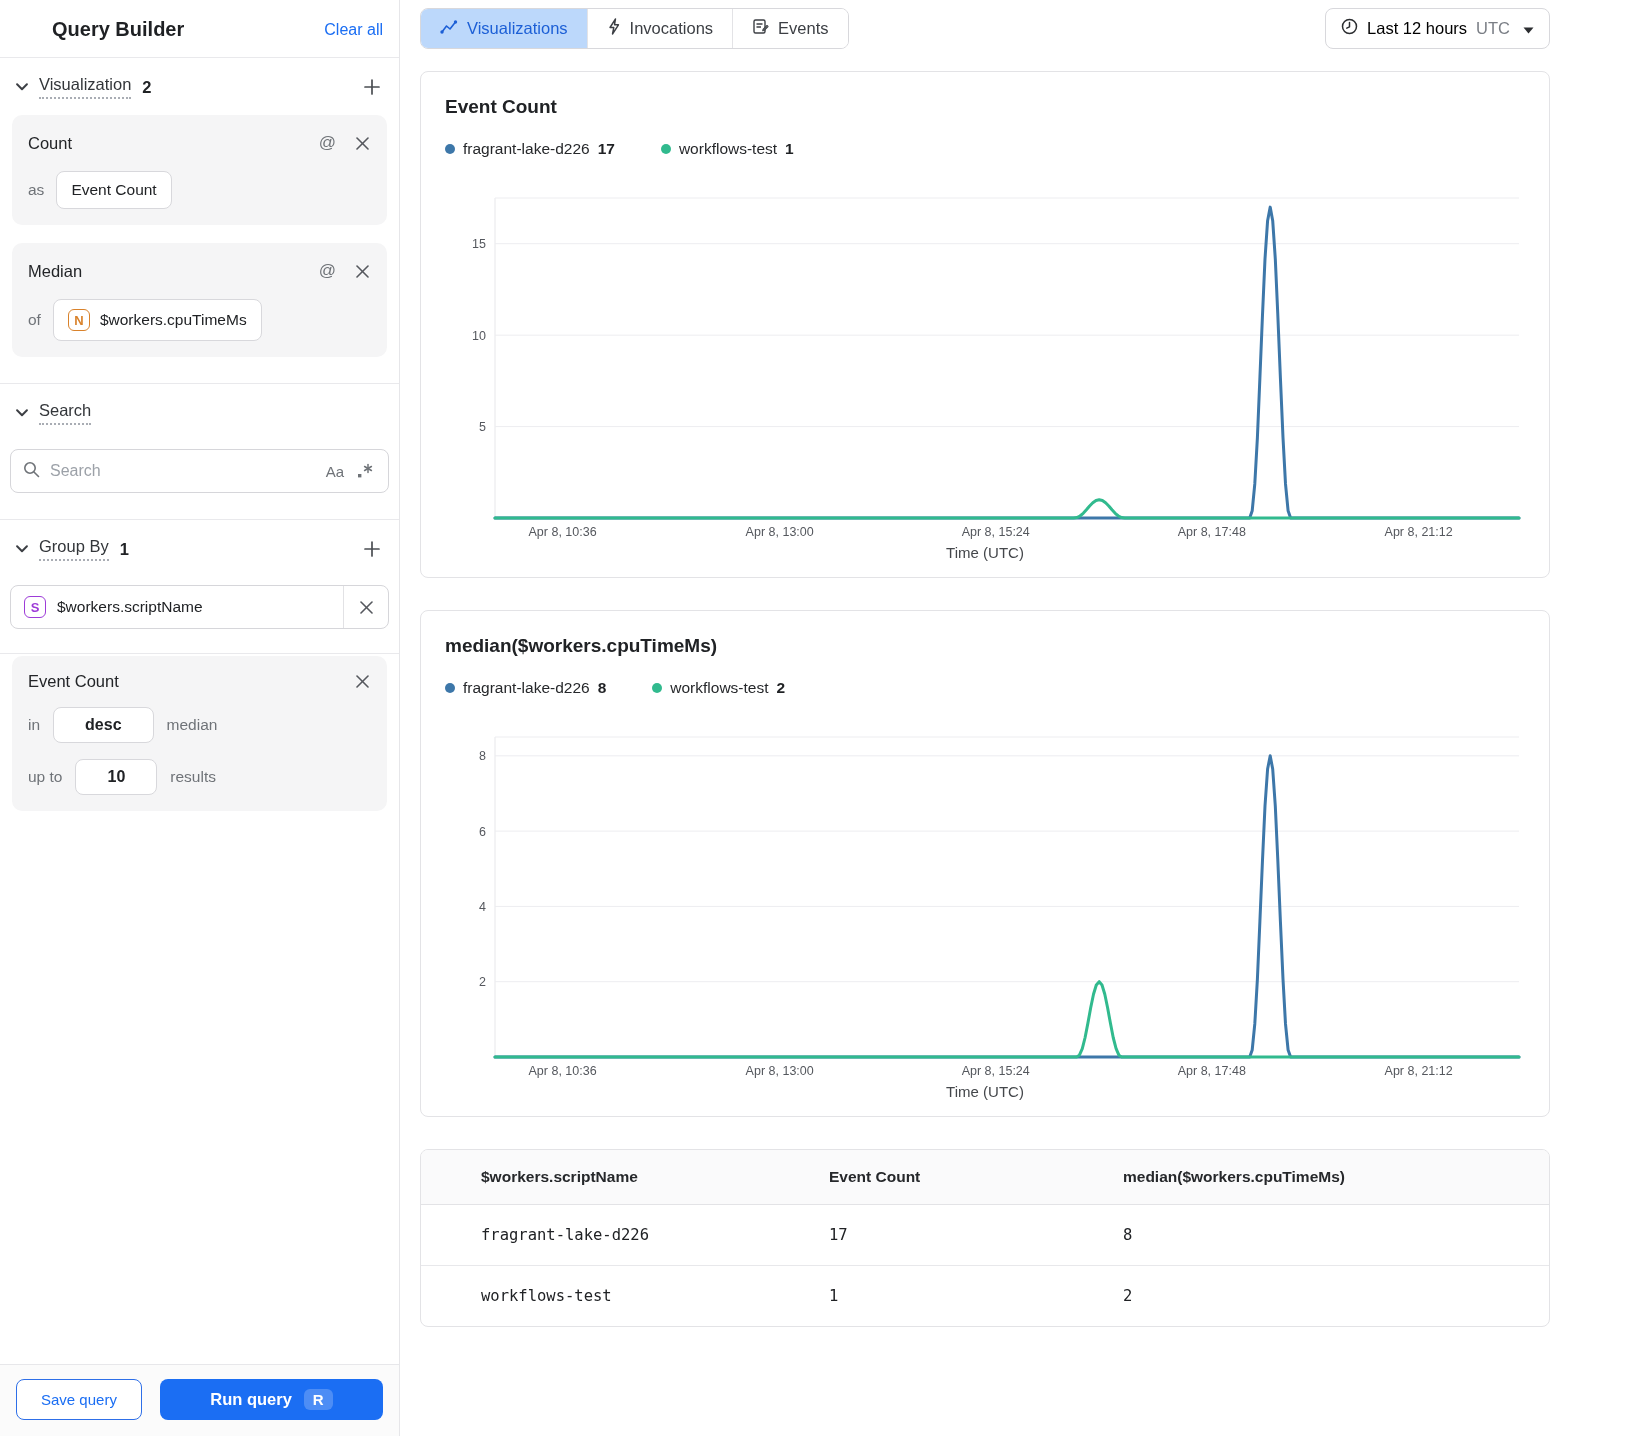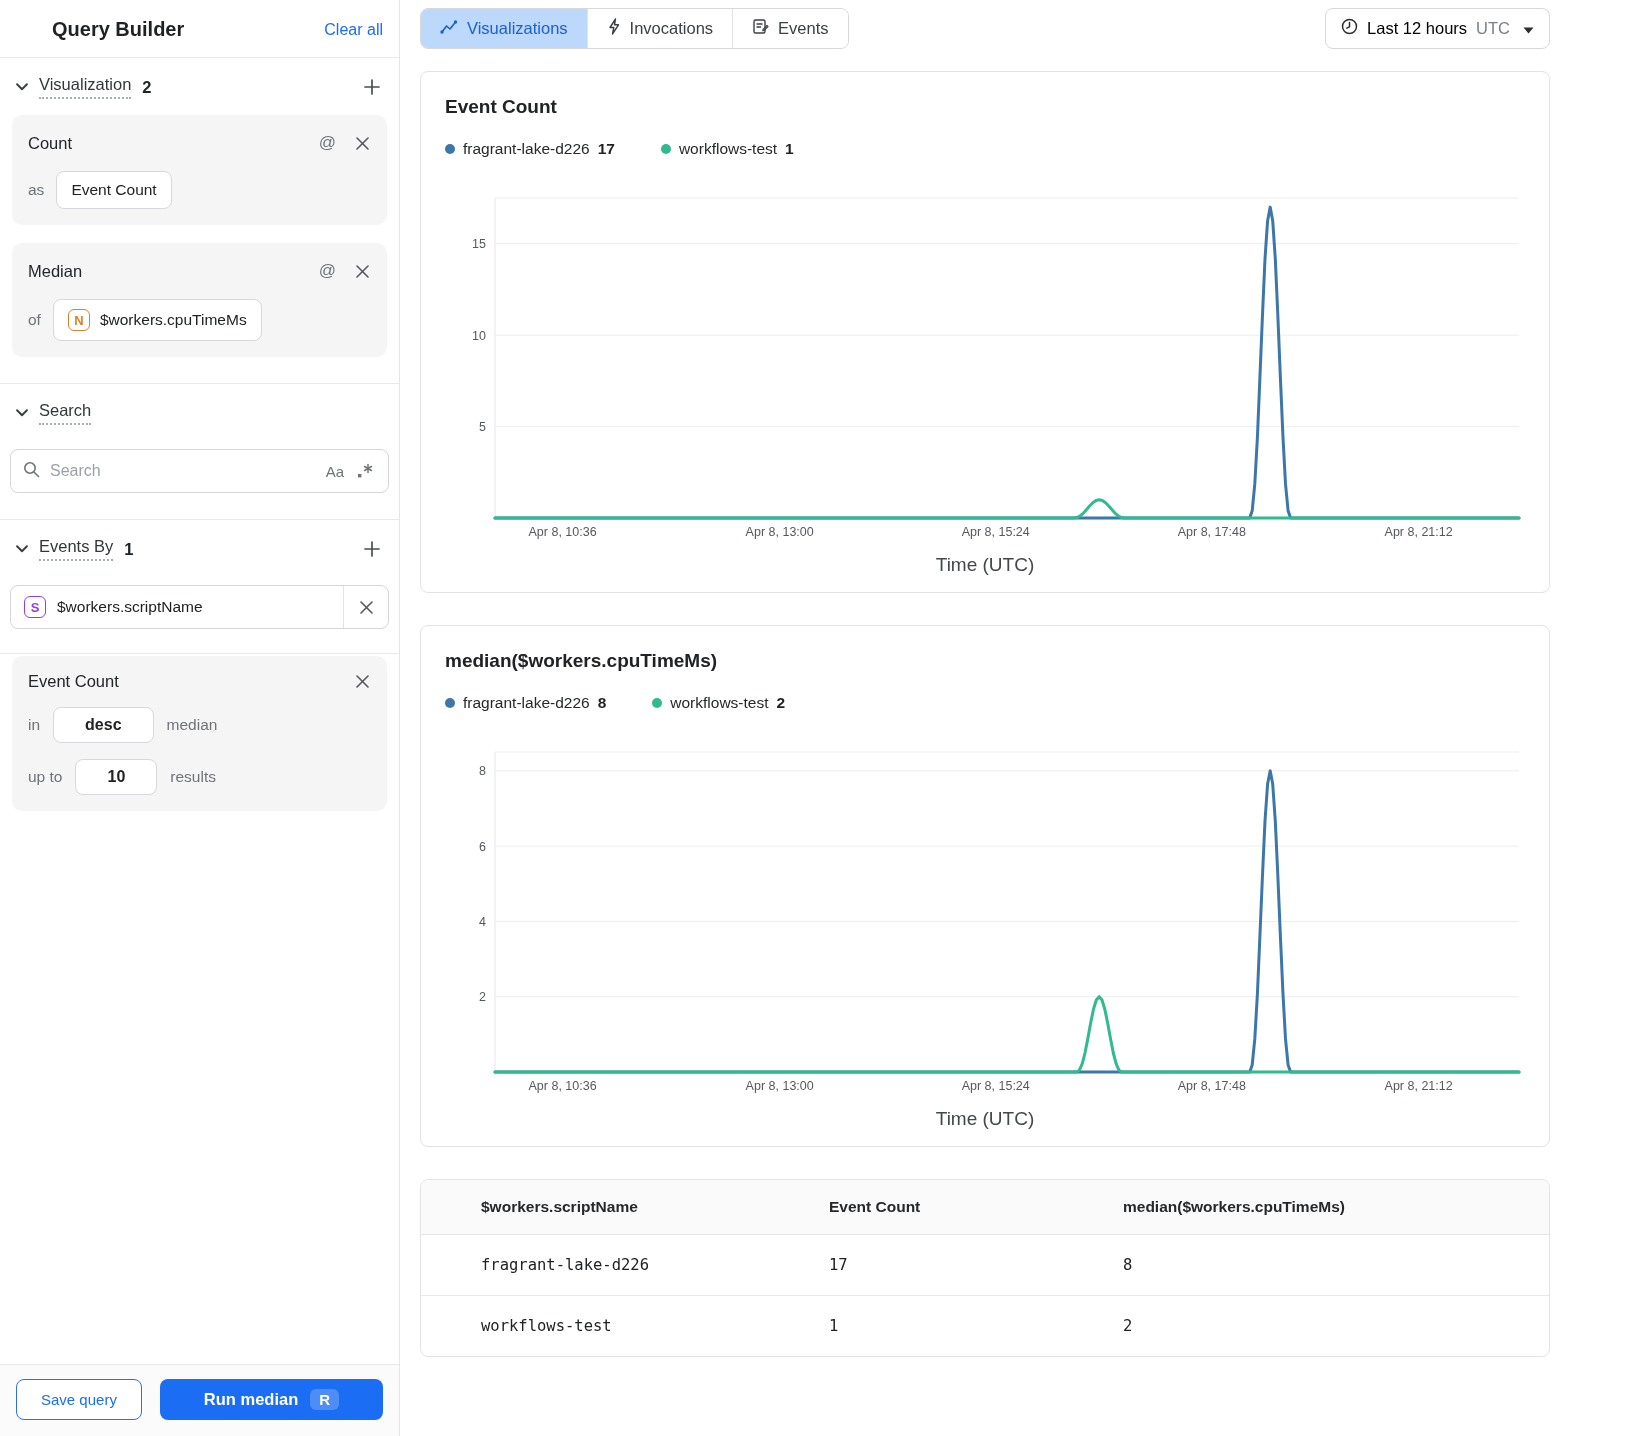--- a/index.html
+++ b/index.html
@@ -65,21 +65,21 @@
   .time-zone { color: #7a7e85; }
   .caret-down { margin-left: 4px; }
 
   .chart-card { border: 1px solid #e3e3e6; border-radius: 8px; padding: 24px 24px 16px 24px; margin-bottom: 32px; background: #fff; }
   .chart-title { font-size: 19px; font-weight: 700; color: #202225; margin-bottom: 22px; }
   .legend { display: flex; gap: 46px; margin-bottom: 30px; }
   .legend-item { display: flex; align-items: center; gap: 8px; cursor: pointer; }
   .legend-dot { width: 10px; height: 10px; border-radius: 50%; }
   .legend-name { font-size: 15.5px; color: #26282b; }
   .legend-val { font-size: 15.5px; font-weight: 700; color: #1f2124; }
-  .xlabel { text-align: center; font-size: 19px; color: #44474b; margin-top: 10px; }
+  .xlabel { text-align: center; font-size: 15px; color: #44474b; margin-top: 0; }
 
   .table-card { border: 1px solid #e3e3e6; border-radius: 8px; overflow: hidden; margin-bottom: 40px; background: #fff; }
   .tbl-grid { display: grid; grid-template-columns: 60px 348px 294px 1fr; align-items: center; }
   .tbl-head { background: #fafafb; border-bottom: 1px solid #e3e3e6; padding: 18px 0; }
   .tbl-head .th { font-size: 15.5px; font-weight: 600; color: #26282b; }
   .tbl-row { padding: 21px 0; border-bottom: 1px solid #e8e8eb; }
   .tbl-row:last-child { border-bottom: none; }
   .row-dot { width: 13px; height: 13px; border-radius: 50%; margin-left: 33px; }
   .mono { font-family: "DejaVu Sans Mono", monospace; font-size: 15.5px; color: #202225; }
 </style>
@@ -186,21 +186,21 @@
         </div>
       </div>
 
       <div class="sb-section">
         <div class="sec-row">
           <span class="icon-btn">
               <svg width="12" height="8" viewBox="0 0 11 7">
                 <path class="chev" d="M1 1 L5.5 5.5 L10 1"></path>
               </svg>
             </span>
-          <span class="sec-label">Events By</span>
+          <span class="sec-label">Group By</span>
           <span class="sec-count">1</span>
           <span class="sec-spacer"></span>
           <button class="icon-btn">
               <svg width="18" height="18" viewBox="0 0 18 18">
                 <line class="plus" x1="9" y1="2" x2="9" y2="16"></line>
                 <line class="plus" x1="2" y1="9" x2="16" y2="9"></line>
               </svg>
             </button>
         </div>
         <div class="value-box">
@@ -240,21 +240,21 @@
             <span class="muted">results</span>
           </div>
         </div>
       </div>
 
     </div>
 
     <div class="sb-footer">
       <button class="btn-save">Save query</button>
       <button class="btn-run">
-        <span>Run median</span>
+        <span>Run query</span>
         <span class="kbd-badge">R</span>
       </button>
     </div>
   </aside>
 
   <main class="main">
     <div class="top-row">
       <div class="tab-group">
         <button class="tab active">
           <span><svg width="18" height="16" viewBox="0 0 18 16">

